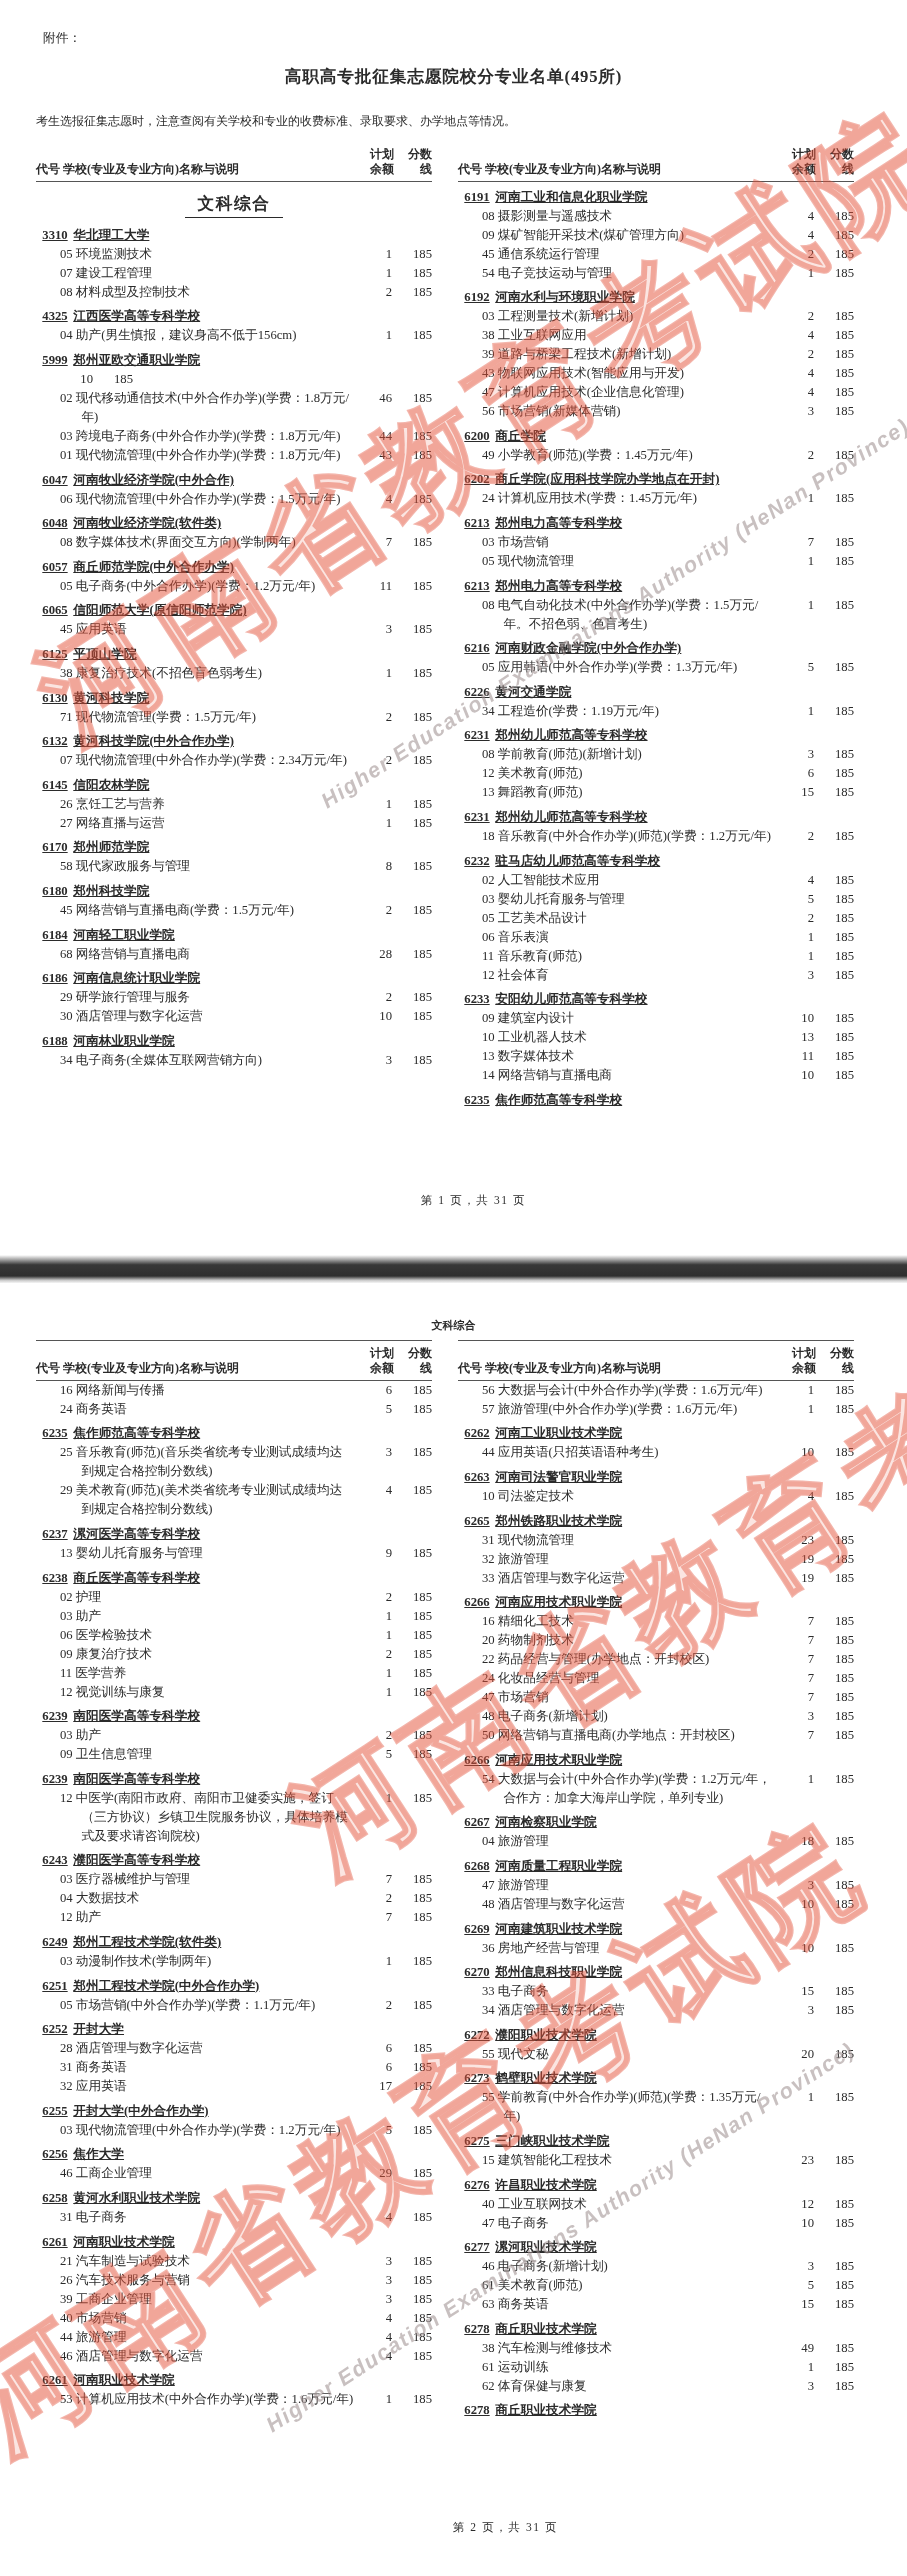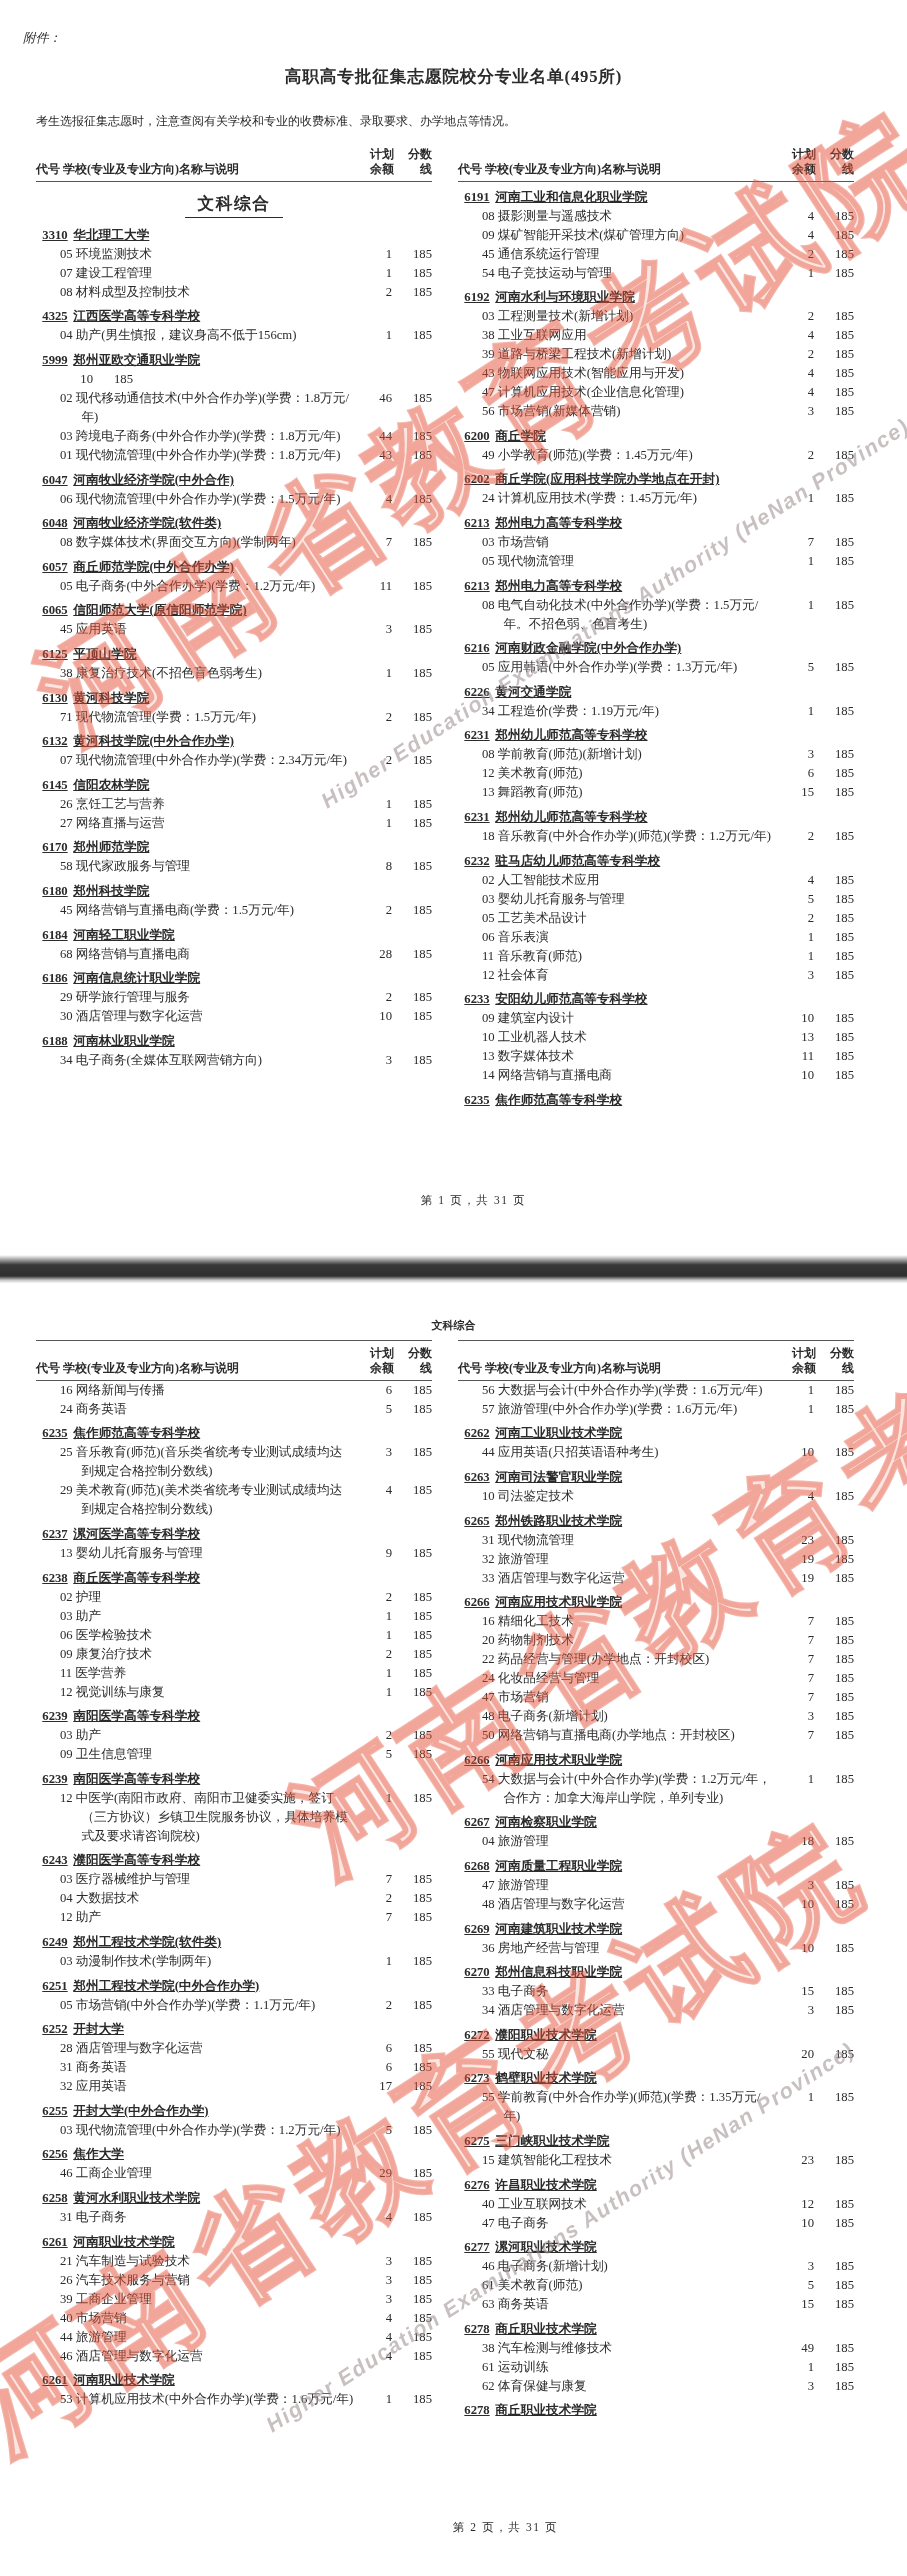--- a/index.html
+++ b/index.html
@@ -1,21 +1,21 @@
 <!DOCTYPE html>
 <html style="font-size:12.7px"><head>
 <meta charset="utf-8">
 <style>
   html,body{margin:0;padding:0;background:#ffffff;}
   body{width:907px;font-family:"Liberation Serif","DejaVu Serif",serif;color:#2b2b2b;}
   .page{position:relative;width:907px;background:#ffffff;overflow:hidden;}
   #page1{height:1255px;}
   #page2{height:1293px;}
   .sep{height:28px;width:907px;background:linear-gradient(180deg,#ffffff 0%,#9a9a9a 18%,#383838 35%,#2f2f2f 75%,#c9c9c9 90%,#f5f5f5 100%);}
-  .attach{position:absolute;left:23px;top:30px;font-size:12.7px;font-style:italic;}
+  .attach{position:absolute;left:43px;top:30px;font-size:12.7px;}
   .doc-title{position:absolute;left:0;top:65px;width:100%;text-align:center;font-size:16.7px;font-weight:bold;letter-spacing:0.8px;}
   .doc-note{position:absolute;left:36px;top:113px;font-size:12px;}
   .p2-section{position:absolute;top:35px;left:0;width:100%;text-align:center;font-size:11px;font-weight:bold;}
   .col{position:absolute;width:396px;}
   .col-header{display:flex;align-items:flex-end;border-bottom:1.6px solid #555;padding-bottom:4px;font-weight:bold;font-size:12px;line-height:15px;}
   #page2 .col-header{border-top:1.6px solid #555;padding-top:4.8px;}
   .h-main{flex:1;}
   .h-num{width:38px;text-align:center;}
   .h-num div{text-align:right;}
   .section-wrap{text-align:center;margin:9.5px 0 8px 0;}

